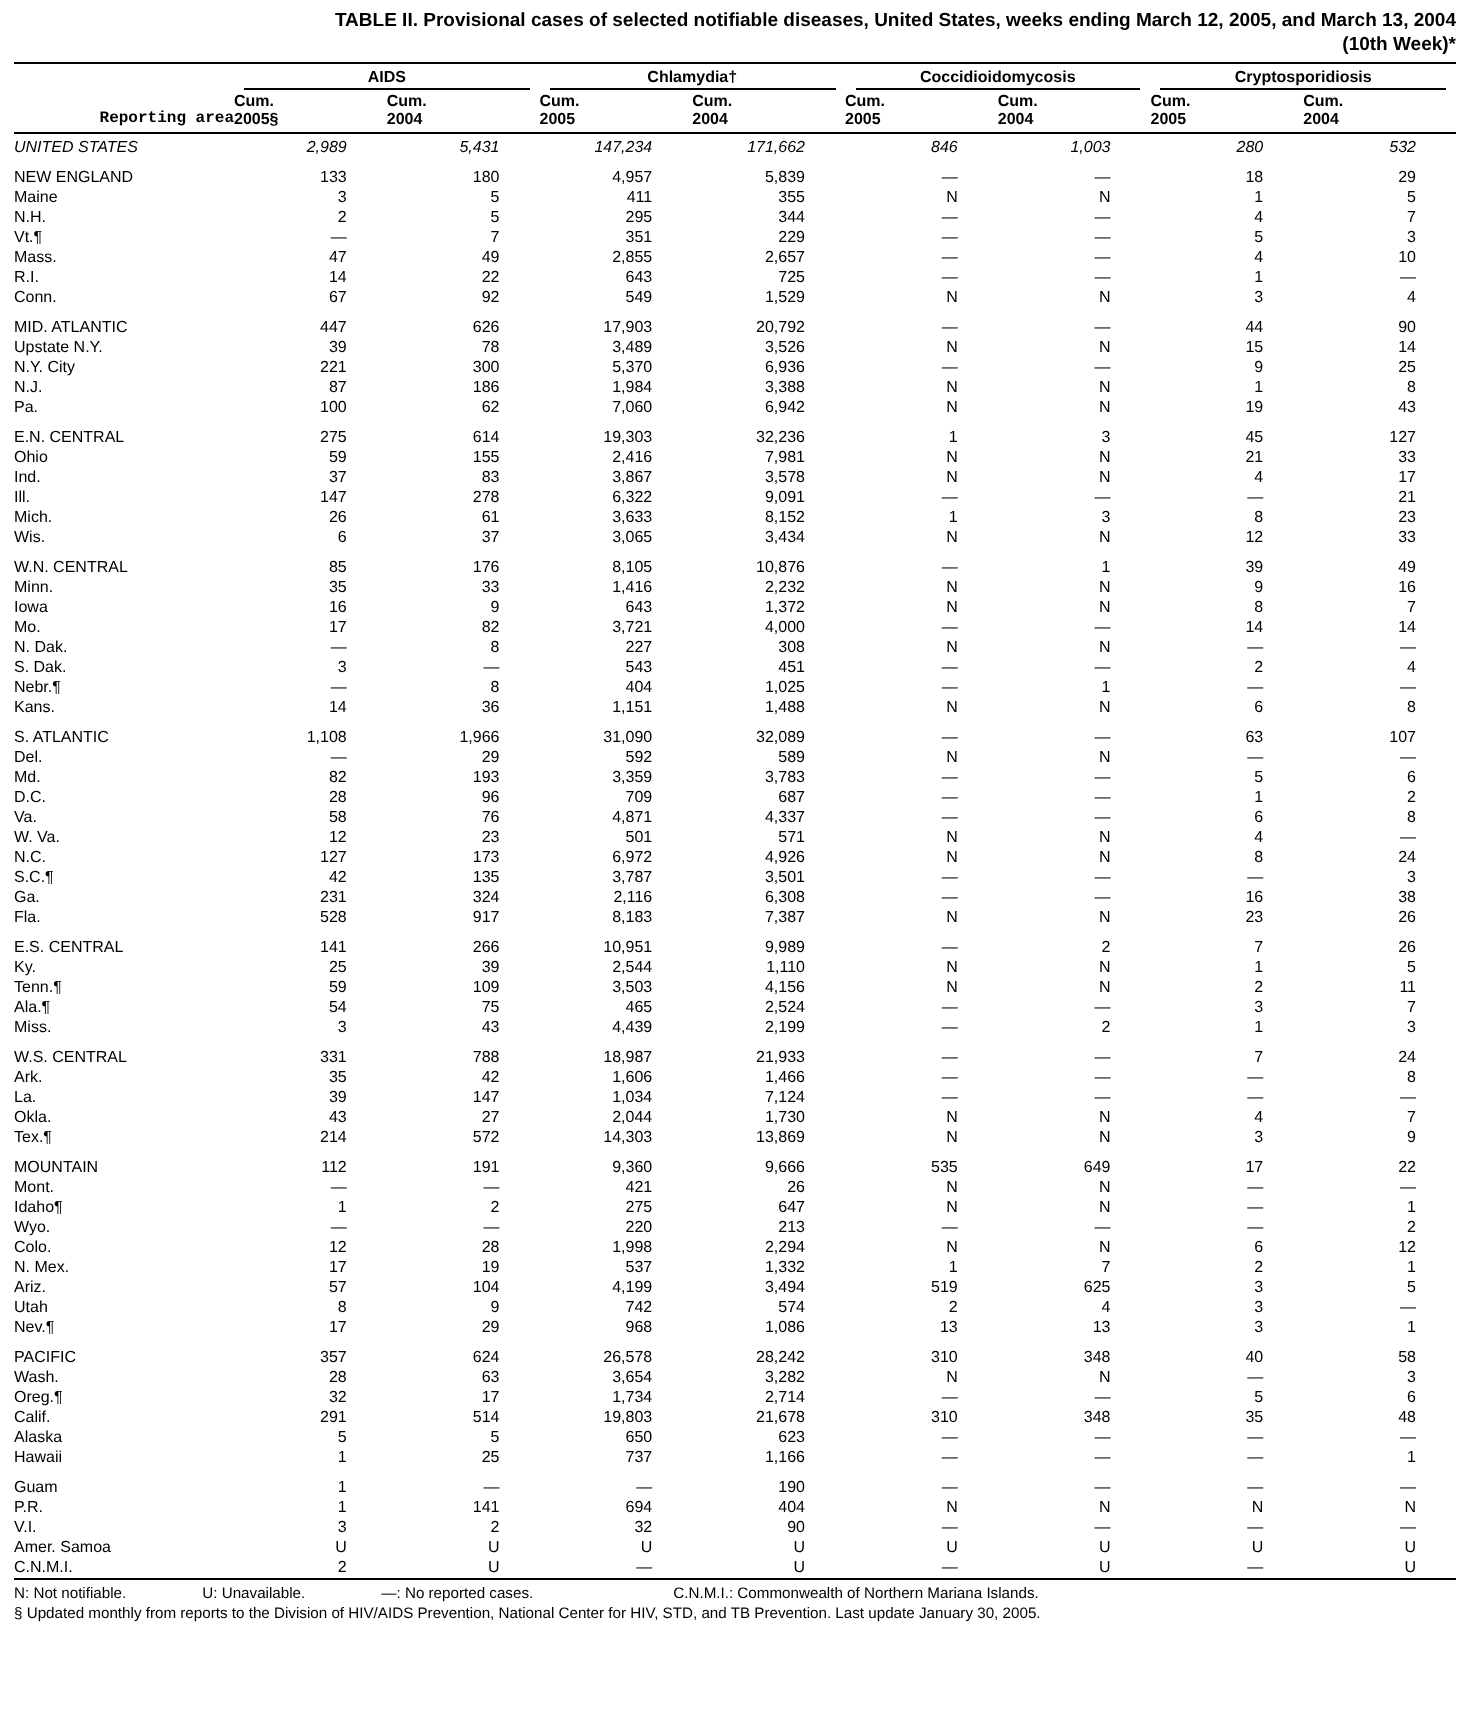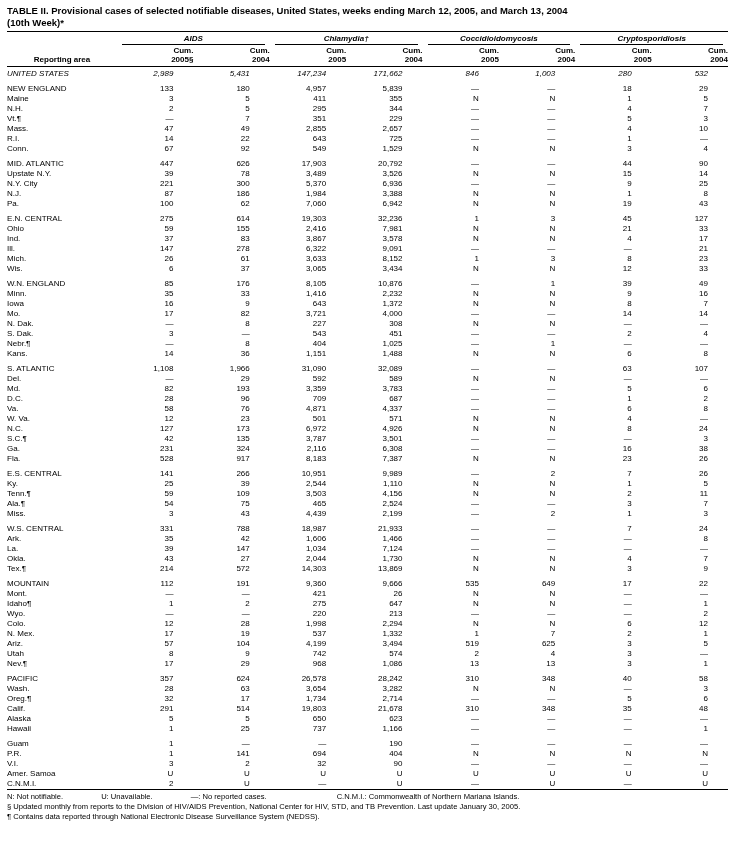--- a/index.html
+++ b/index.html
@@ -3,54 +3,54 @@
 <meta charset="utf-8">
 <style>
   html,body { margin:0; padding:0; background:#fff; }
   body {
     width:735px; height:859px;
     font-family:"Liberation Sans", sans-serif;
     color:#000;
     overflow:hidden;
   }
   .page { padding:5px 7px 0 7px; }
-  .title { font-size:9.5px; font-weight:bold; line-height:11.5px; }
+  .title { font-size:9.5px; font-weight:bold; line-height:11.5px;text-align:right; }
   table {
     width:721px;
     border-collapse:collapse;
     table-layout:fixed;
     margin-top:3px;
     border-bottom:1px solid #000;
   }
   thead th { font-weight:bold; font-size:8px; }
   .area-h {
     width:110px;
-    text-align:center;
+    text-align:right;
     vertical-align:bottom;
     border-top:1px solid #000;
     border-bottom:1px solid #000;
     padding:0 0 2px 0;
+    font-family:Liberation Mono, monospace;
   }
   .group-h {
     border-top:1px solid #000;
     vertical-align:top;
     padding:1px 0 0 0;
     text-align:center;
   }
   .group-h div {
     border-bottom:1px solid #000;
     margin:0 5px;
     padding:1px 0 1px 0;
     white-space:nowrap;
     overflow:hidden;
-    font-style:italic;
   }
   .sub-h {
     border-bottom:1px solid #000;
-    text-align:right;
+    text-align:left;
     vertical-align:top;
     padding:1px 0 2px 0;
     margin-top:36px;
   }
   .sub-h div { line-height:9px; }
   tbody td { font-size:8px; line-height:10px; white-space:nowrap; }
   td.area { text-align:left; padding:0; overflow:hidden; }
   td.num  { text-align:right; padding:0 20px 0 0; }
   tr.gap td { padding-top:5px; }
   tbody tr:first-child td { padding-top:2px;font-style:italic; }
@@ -323,21 +323,21 @@
           <td class="num">6</td>
           <td class="num">37</td>
           <td class="num">3,065</td>
           <td class="num">3,434</td>
           <td class="num">N</td>
           <td class="num">N</td>
           <td class="num">12</td>
           <td class="num">33</td>
         </tr>
         <tr class="gap">
-          <td class="area">W.N. ENGLAND</td>
+          <td class="area">W.N. CENTRAL</td>
           <td class="num">85</td>
           <td class="num">176</td>
           <td class="num">8,105</td>
           <td class="num">10,876</td>
           <td class="num">—</td>
           <td class="num">1</td>
           <td class="num">39</td>
           <td class="num">49</td>
         </tr>
         <tr>
@@ -856,15 +856,14 @@
           <td class="num">U</td>
           <td class="num">—</td>
           <td class="num">U</td>
         </tr>
       </tbody>
   </table>
 
   <div class="footnotes" id="footnotes">
       <div class="fn-line fn-keys"><span>N: Not notifiable.</span><span>U: Unavailable.</span><span>—: No reported cases.</span><span>C.N.M.I.: Commonwealth of Northern Mariana Islands.</span></div>
       <div class="fn-line">§ Updated monthly from reports to the Division of HIV/AIDS Prevention, National Center for HIV, STD, and TB Prevention. Last update January 30, 2005.</div>
-      <div class="fn-line">¶ Contains data reported through National Electronic Disease Surveillance System (NEDSS).</div>
     </div>
 </div>
 
 </body></html>

